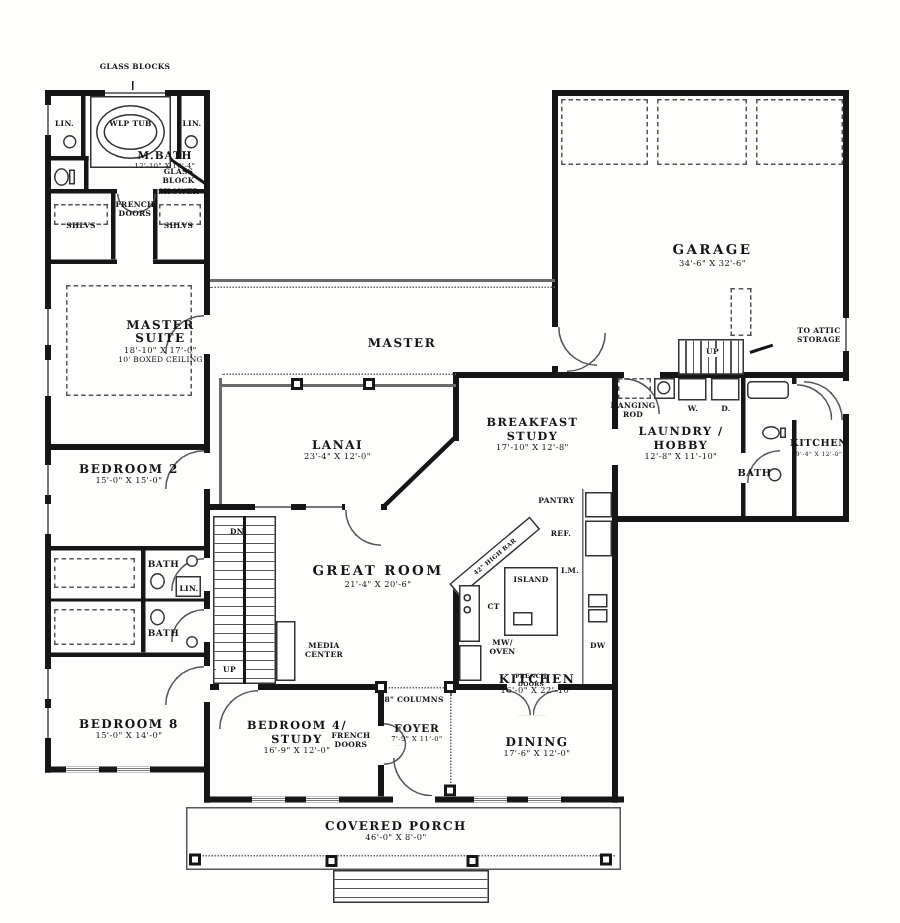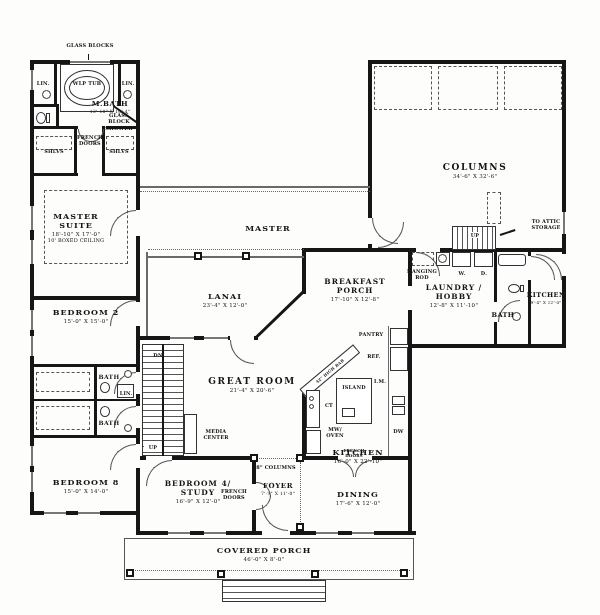--- a/index.html
+++ b/index.html
@@ -216,38 +216,38 @@
   <div class="col" style="left:126px;top:569px"></div>
   <div class="col" style="left:217px;top:570px"></div>
   <div class="col" style="left:311px;top:570px"></div>
   <div class="col" style="left:400px;top:569px"></div>
   <div class="stairs" style="left:222px;top:580px;width:104px;height:22px"></div>
 
   <div class="lbl" style="left:84px;top:100px;width:52px">
     <span class="rn" style="font-size:7px;letter-spacing:.6px">M.BATH</span>
     <span class="rd" style="font-size:4.5px">12'-10" X 10'-4"</span>
   </div>
-  <div class="lbl" style="left:40px;top:212px;width:72px">
+  <div class="lbl" style="left:71px;top:212px;width:72px">
     <span class="rn">MASTER SUITE</span>
     <span class="rd">18'-10" X 17'-0"</span>
     <span class="nt">10' BOXED CEILING</span>
   </div>
   <div class="lbl" style="left:238px;top:224px;width:60px">
     <span class="rn">MASTER</span>
   </div>
   <div class="lbl" style="left:440px;top:162px;width:70px">
-    <span class="rn big">COLUMNS</span>
+    <span class="rn big">GARAGE</span>
     <span class="rd">34'-6" X 32'-6"</span>
   </div>
   <div class="lbl" style="left:190px;top:292px;width:70px">
     <span class="rn">LANAI</span>
     <span class="rd">23'-4" X 12'-0"</span>
   </div>
   <div class="lbl" style="left:322px;top:278px;width:66px">
-    <span class="rn" style="font-size:7.5px">BREAKFAST PORCH</span>
+    <span class="rn" style="font-size:7.5px">BREAKFAST STUDY</span>
     <span class="rd">17'-10" X 12'-8"</span>
   </div>
   <div class="lbl" style="left:418px;top:284px;width:72px">
     <span class="rn" style="font-size:7.5px">LAUNDRY / HOBBY</span>
     <span class="rd">12'-8" X 11'-10"</span>
   </div>
   <div class="lbl" style="left:526px;top:292px;width:40px">
     <span class="rn" style="font-size:6.5px;letter-spacing:.4px">KITCHEN</span>
     <span class="rd" style="font-size:4px">9'-4" X 12'-0"</span>
   </div>

